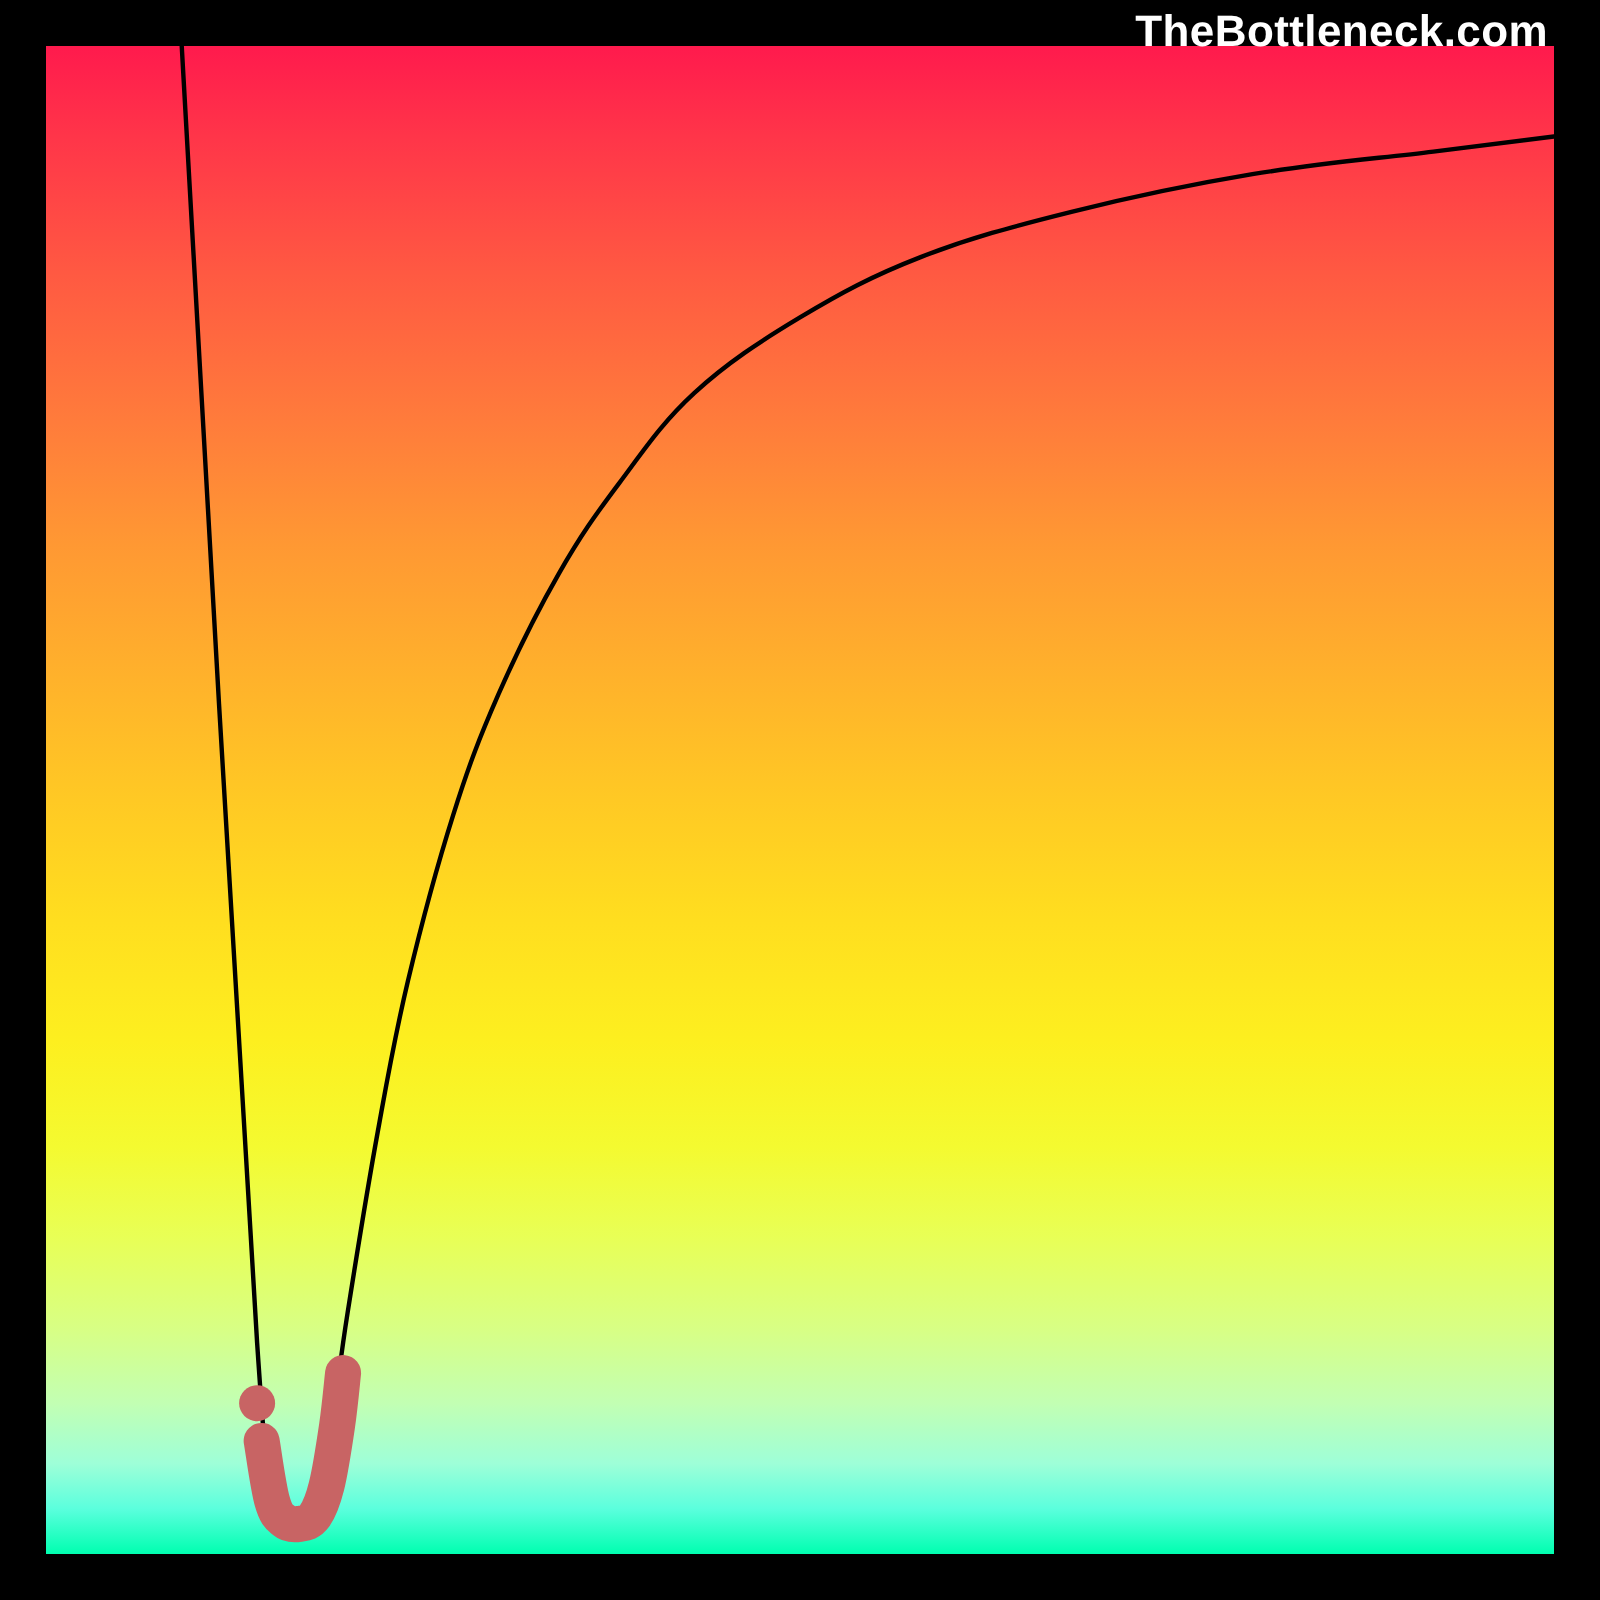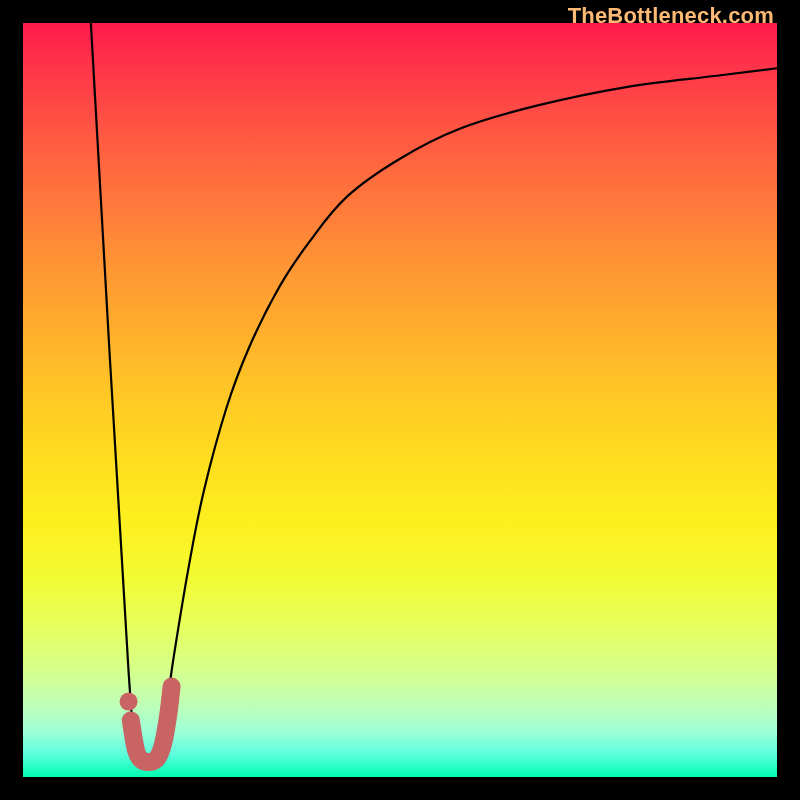--- a/index.html
+++ b/index.html
@@ -45,21 +45,21 @@
       #c2ffb3 90%,
       #9effd8 94%,
       #5bffdd 97%,
       #00ffb0 100%
     );
   }
   .watermark {
     position: absolute;
     top: 3px;
     right: 26px;
-    color: #fdba74;
+    color: #ffffff;
     font-size: 22px;
     font-weight: 600;
     letter-spacing: 0.2px;
     user-select: none;
   }
   svg.curve {
     position: absolute;
     left: 0; top: 0;
     width: 754px;
     height: 754px;

